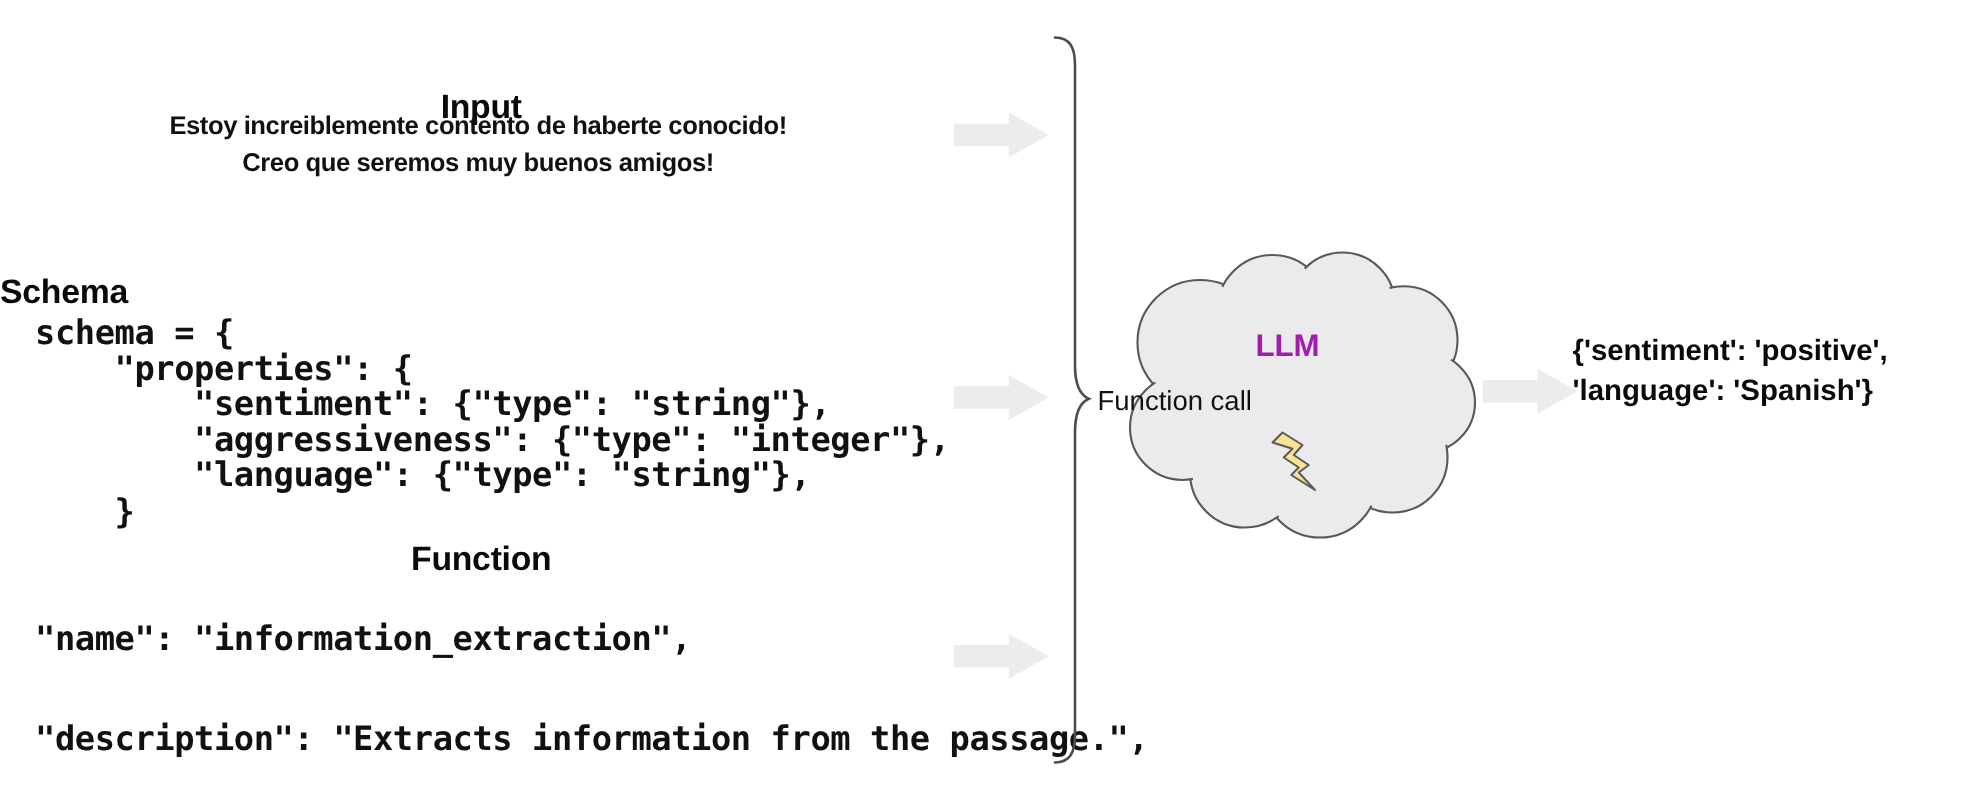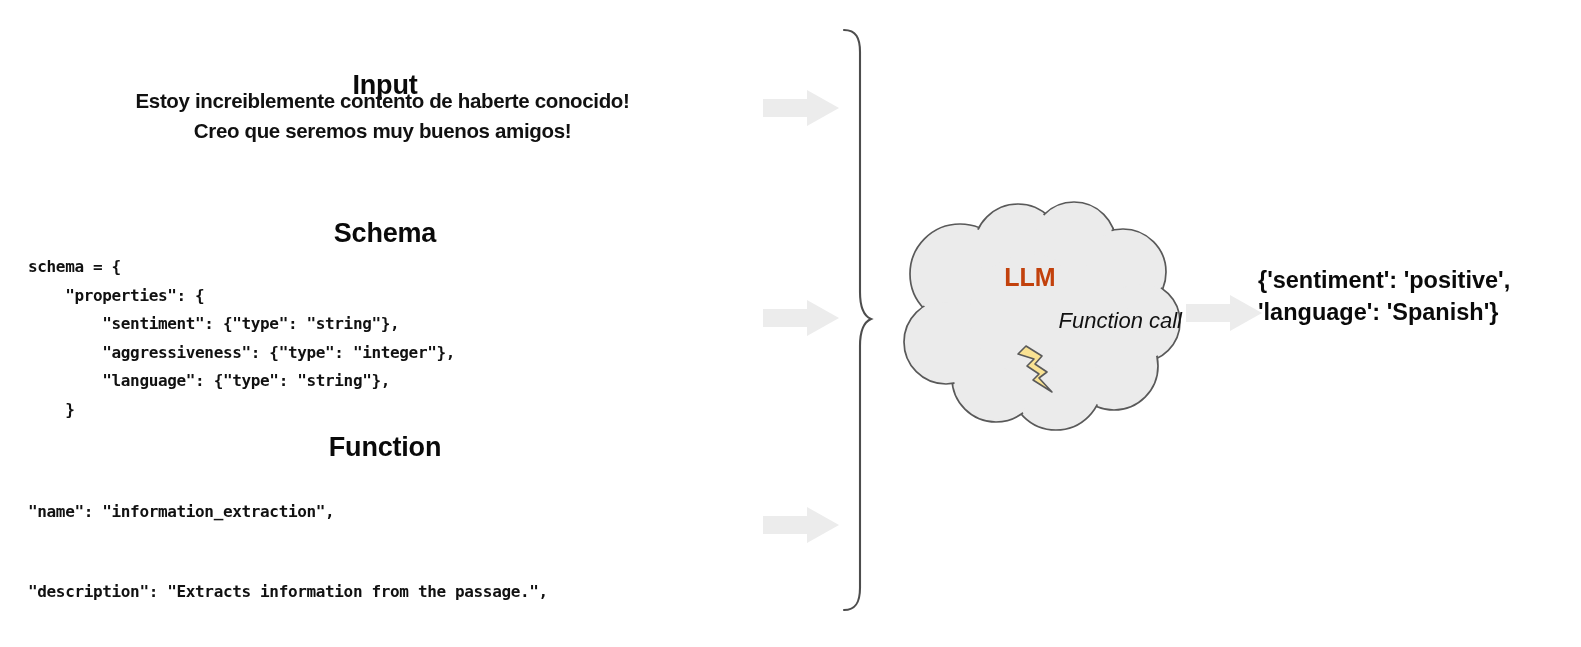--- a/index.html
+++ b/index.html
@@ -23,21 +23,21 @@
     font-size: 27px;
     color: #0a0a0a;
     letter-spacing: -0.2px;
     white-space: nowrap;
   }
 
   .codeblock {
     position: absolute;
     font-family: "DejaVu Sans Mono", monospace;
     font-weight: bold;
-    font-size: 16px;
+    font-size: 27px;
     color: #111111;
     white-space: pre;
     letter-spacing: -0.35px;
   }
 
   
   .input-text {
     position: absolute;
     font-family: Liberation Sans, sans-serif;
     font-weight: bold;
@@ -67,21 +67,21 @@
 
   .cloud-wrap {
     position: absolute;
   }
 
   .cloud-label-llm {
     position: absolute;
     font-family: "Liberation Sans", sans-serif;
     font-weight: bold;
     font-size: 25px;
-    color: #c2410c;
+    color: #a21caf;
     white-space: nowrap;
   }
 
   .cloud-label-fc {
     position: absolute;
     font-family: "Liberation Sans", sans-serif;
     font-weight: normal;
     font-size: 22px;
     color: #111111;
     white-space: nowrap;
@@ -106,21 +106,21 @@
 
   <div class="input-text" style="left:0px; top:86px; width:765px;">Estoy increiblemente contento de haberte conocido!
 Creo que seremos muy buenos amigos!</div>
 
   <div class="block-arrow" style="left:763px; top:90px; width:76px; height:36px;">
     <svg width="76" height="36" viewBox="0 0 76 36" xmlns="http://www.w3.org/2000/svg">
       <polygon points="0,9 44,9 44,0 76,18 44,36 44,27 0,27" fill="#ececec"></polygon>
     </svg>
   </div>
 
-  <div class="heading" style="left:0px; top:218px; width:770px; text-align:center;">Schema</div>
+  <div class="heading" style="left:0px; top:218px; width:770px; text-align:left;">Schema</div>
 
   <div class="codeblock schema-lines" style="left:28px; top:253px;">schema = {
     "properties": {
         "sentiment": {"type": "string"},
         "aggressiveness": {"type": "integer"},
         "language": {"type": "string"},
     }</div>
 
   <div class="block-arrow" style="left:763px; top:300px; width:76px; height:36px;">
     <svg width="76" height="36" viewBox="0 0 76 36" xmlns="http://www.w3.org/2000/svg">
@@ -181,21 +181,21 @@
         <circle cx="118" cy="180" r="42"></circle>
         <circle cx="68" cy="144" r="40"></circle>
         <circle cx="152" cy="116" r="60"></circle>
         <circle cx="196" cy="120" r="54"></circle>
       </g>
     </svg>
   </div>
 
   <div class="cloud-label-llm" style="left:878px; top:263px; width:304px; text-align:center;">LLM</div>
 
-  <div class="cloud-label-fc" style="left:878px; top:308px; width:304px; text-align:right;font-style:italic;">Function call</div>
+  <div class="cloud-label-fc" style="left:878px; top:308px; width:304px; text-align:left;">Function call</div>
 
   <div style="position:absolute; left:1012px; top:342px; width:50px; height:54px;">
     <svg width="50" height="54" viewBox="0 0 50 54" xmlns="http://www.w3.org/2000/svg">
       <polygon points="14,4 30,14 23,22 35,30 27,36 40,50 21,38 27,32 15,24 22,17 6,12" fill="#f9e293" stroke="#5a5a5a" stroke-width="1.6" stroke-linejoin="round"></polygon>
     </svg>
   </div>
 
   <div class="block-arrow" style="left:1186px; top:295px; width:76px; height:36px;">
     <svg width="76" height="36" viewBox="0 0 76 36" xmlns="http://www.w3.org/2000/svg">
       <polygon points="0,9 44,9 44,0 76,18 44,36 44,27 0,27" fill="#ececec"></polygon>

